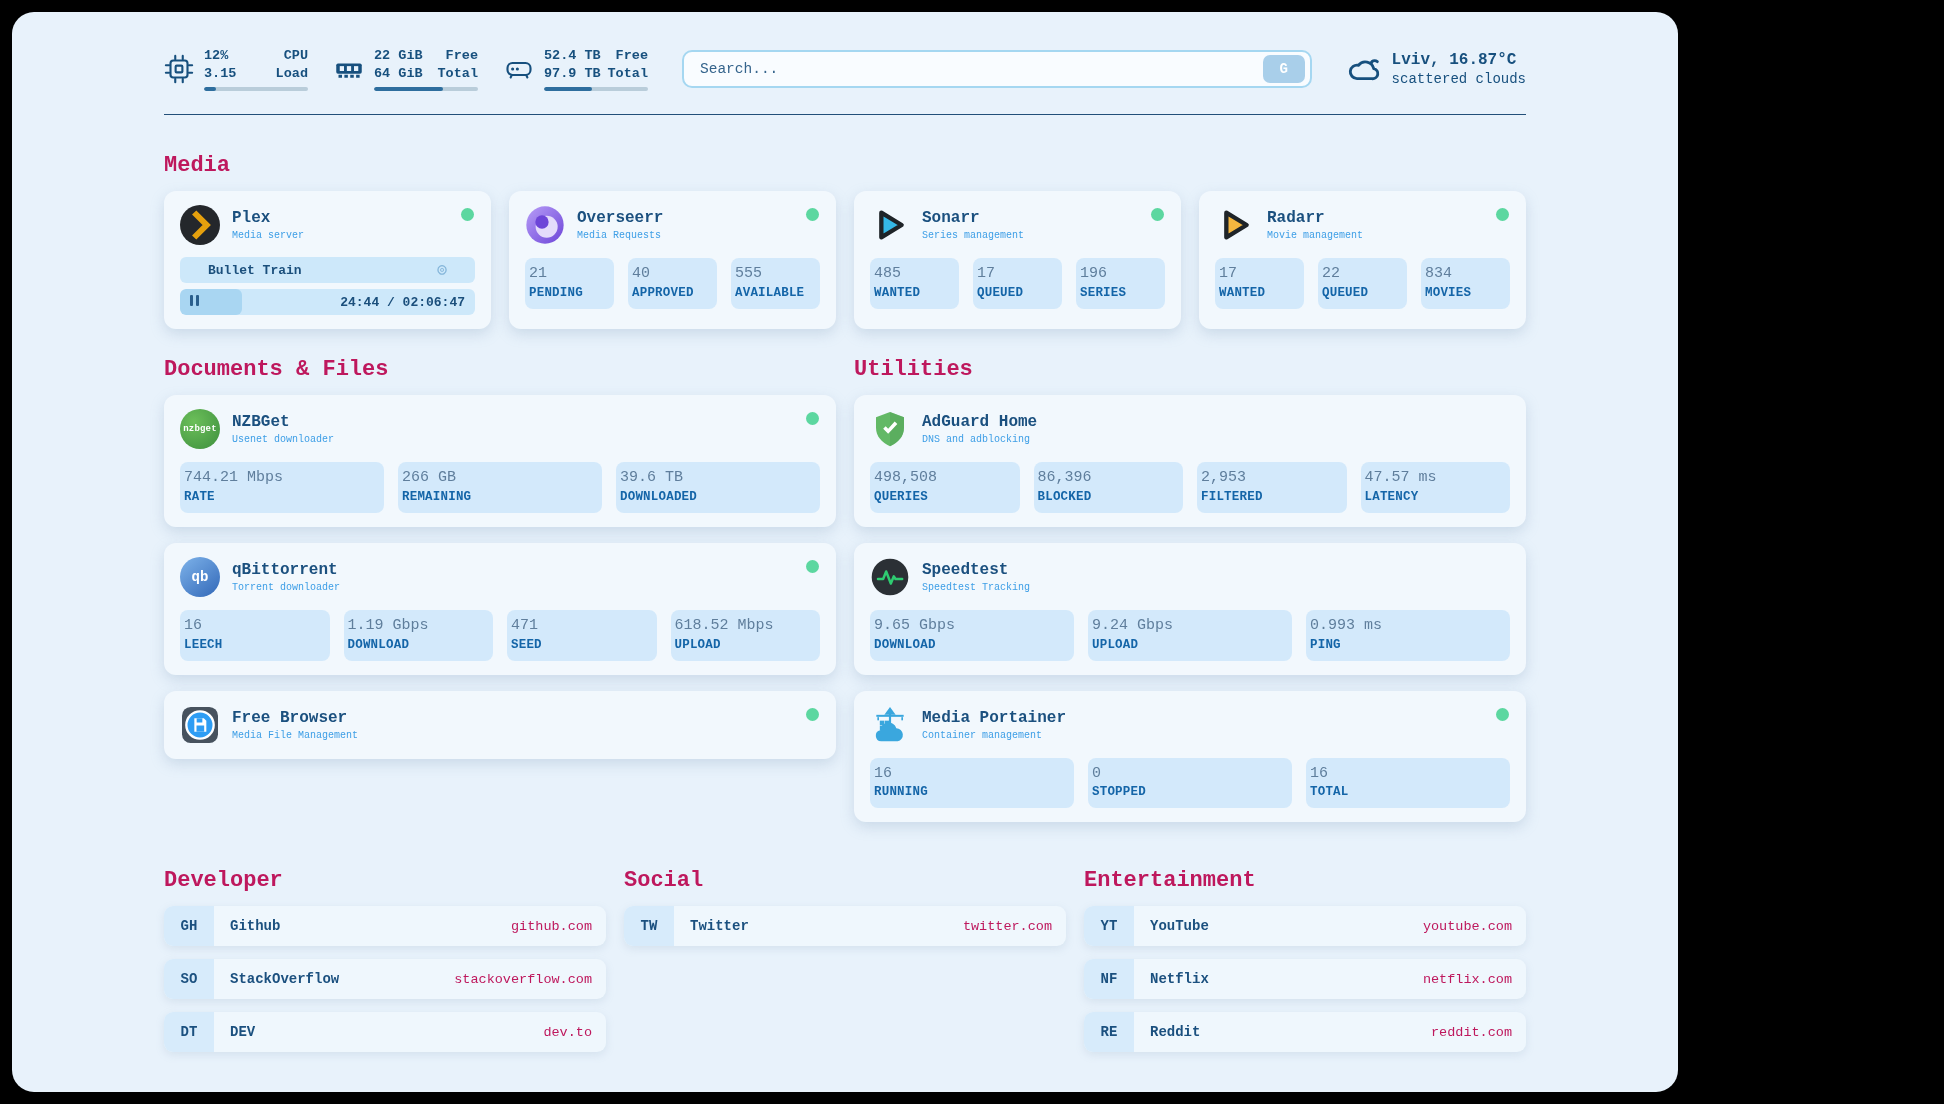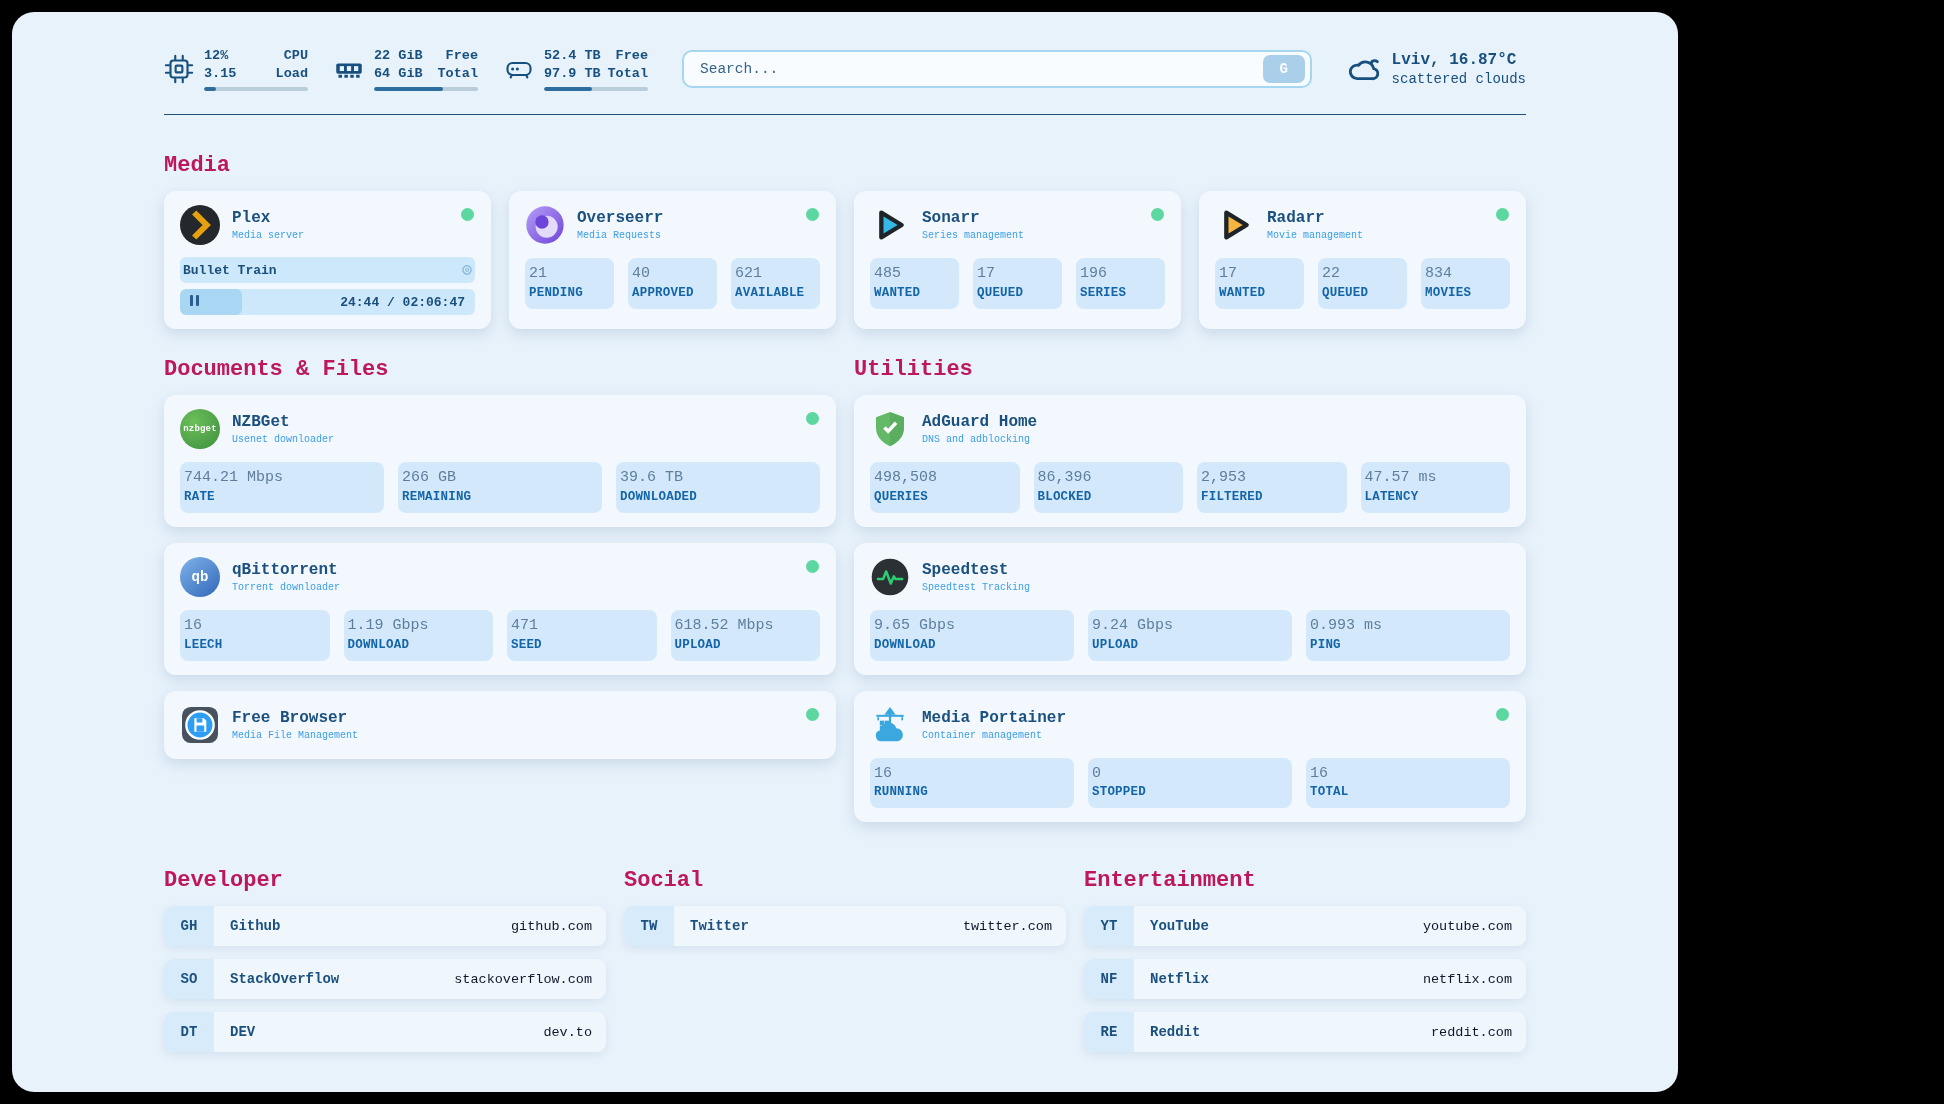--- a/index.html
+++ b/index.html
@@ -45,36 +45,36 @@
   .service-title{font-size:16px;font-weight:700;color:#1b507f;line-height:1.25;}
   .service-subtitle{font-size:10px;color:#3d9ee6;margin-top:2px;line-height:1.2;}
   .dot{position:absolute;top:17px;right:17px;width:13px;height:13px;border-radius:50%;}
   .stat-row{display:flex;gap:14px;margin-top:13px;}
   .stat-box{flex:1;background:#d3e9fb;border-radius:8px;padding:7px 14px 8px 4px;}
   .stat-value{font-size:15px;color:#5f7e9c;font-weight:500;line-height:1.25;}
   .stat-label{font-size:12.5px;font-weight:700;color:#1465a8;margin-top:2px;letter-spacing:.2px;line-height:1.2;}
   
   .player{margin-top:12px;display:flex;flex-direction:column;gap:6px;}
   .ppill{background:#cde8fa;border-radius:6px;height:26px;display:flex;align-items:center;
-         padding:0 3px;font-size:13px;color:#1b4f7c;font-weight:600;box-sizing:border-box;}
+         padding:0 28px;font-size:13px;color:#1b4f7c;font-weight:600;box-sizing:border-box;}
   .ppill .grow{flex:1;}
   .now-icon{color:#85b6da;font-size:16px;line-height:1;cursor:pointer;}
   .pbar{position:relative;padding:0;overflow:hidden;}
   .pbar-fill{position:absolute;left:0;top:0;bottom:0;background:#a9d6f2;border-radius:6px;
              display:flex;align-items:center;padding-left:10px;box-sizing:border-box;}
   .pb{display:inline-block;width:3px;height:11px;background:#2a5f8d;margin-right:3px;border-radius:1px;}
   .ptime{position:absolute;right:10px;top:0;bottom:0;display:flex;align-items:center;font-weight:700;}
   
   .bm-grid{display:grid;grid-template-columns:repeat(3,1fr);gap:18px;}
   .bm-row{display:flex;align-items:center;height:40px;background:#eff7fd;border-radius:9px;margin-bottom:13px;
           overflow:hidden;box-shadow:0 3px 9px rgba(125,155,185,.18);text-decoration:none;cursor:pointer;}
   .bm-abbr{width:50px;align-self:stretch;background:#d7ebfb;display:flex;align-items:center;justify-content:center;
            font-weight:700;font-size:14px;color:#1b507f;flex:0 0 50px;}
   .bm-name{flex:1;padding-left:16px;font-size:14px;font-weight:600;color:#1b507f;}
-  .bm-url{padding-right:14px;font-size:13.5px;color:#0f172a;}
+  .bm-url{padding-right:14px;font-size:13.5px;color:#be185d;}
 </style>
 </head>
 <body>
 
 <div class="frame">
   <div class="panel">
 
     <header>
       <div class="sysstats">
           <div class="sysstat">
@@ -228,21 +228,21 @@
               <div class="stat-row">
                 <div class="stat-box">
                   <div class="stat-value">21</div>
                   <div class="stat-label">PENDING</div>
                 </div>
                 <div class="stat-box">
                   <div class="stat-value">40</div>
                   <div class="stat-label">APPROVED</div>
                 </div>
                 <div class="stat-box">
-                  <div class="stat-value">621</div>
+                  <div class="stat-value">555</div>
                   <div class="stat-label">AVAILABLE</div>
                 </div>
               </div>
             </div>
             <div class="card">
               <div class="card-head">
                 <span class="service-icon">
                   <svg viewBox="0 0 24 24">
                     <path d="M6.8 4.6L19 12 6.8 19.4z" fill="#35b8e6" stroke="#1f2428" stroke-width="2.6" stroke-linejoin="round" stroke-linecap="round"></path>
                   </svg>

